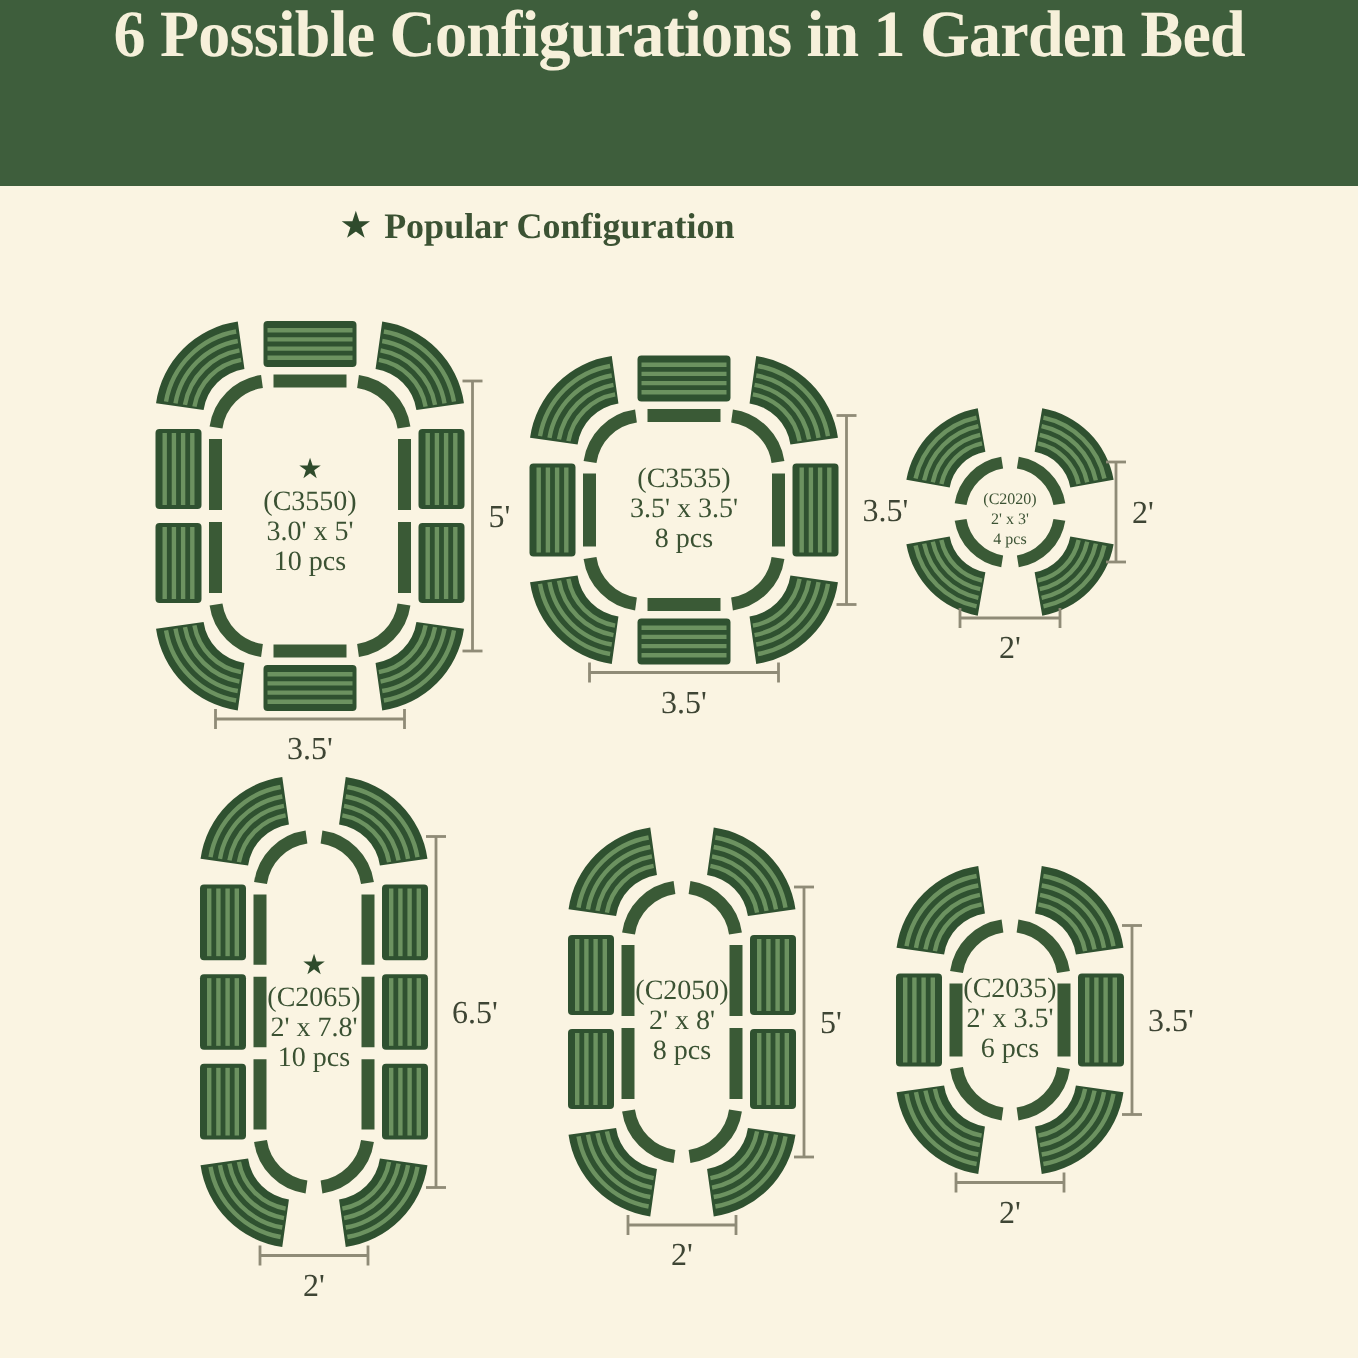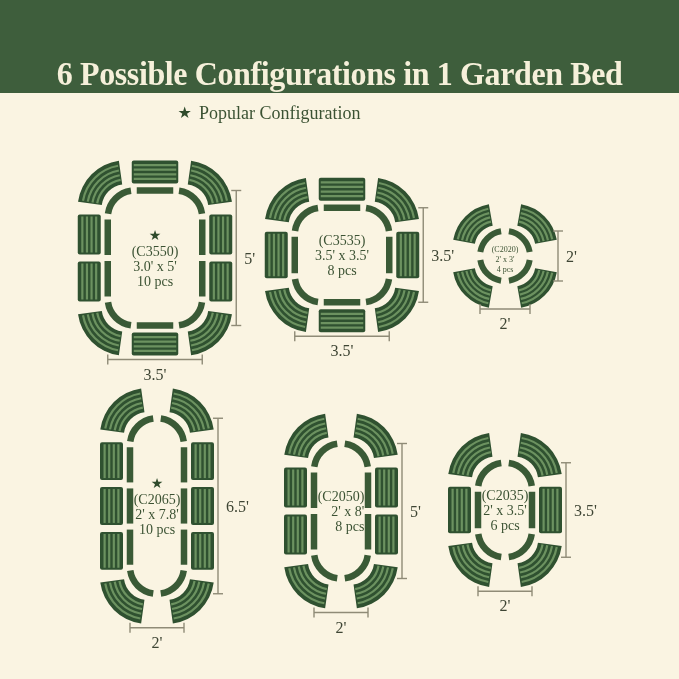--- a/index.html
+++ b/index.html
@@ -4,30 +4,30 @@
 <style>
   html,body { margin:0; padding:0; background:var(--bg,#faf4e2); }
   .stage {
     position:relative; width:679px; height:679px; overflow:hidden;
     background:var(--bg,#faf4e2);
     font-family:"Liberation Serif","DejaVu Serif",serif;
   }
   .banner {
     position:absolute; left:0; top:0; width:679px; height:93px;
     background:var(--banner,#3e5e3c);
-    display:flex; align-items:flex-end; justify-content:center;
+    display:flex; align-items:flex-start; justify-content:center;
   }
   .banner h1 {
     margin:0; color:var(--banner-text,#f6f0da);
     font-size:33px; font-weight:bold; white-space:nowrap;
     letter-spacing:-0.4px; transform:scaleX(0.97);
   }
   .legend {
     position:absolute; top:99px; left:0; width:538px; height:28px;
-    text-align:center; line-height:28px;
+    text-align:center; line-height:28px;font-weight:bold;
   }
   .legend-star { font-size:16px; color:var(--star,#2f4b2c); margin-right:7px; vertical-align:1px; }
   .legend-text { font-size:18px; color:var(--label-text,#31492d); }
   .config { position:absolute; }
   .cfg-svg { position:absolute; left:0; top:0; overflow:visible; display:block; }
   .cfg-label {
     position:absolute; transform:translate(-50%,-50%);
     text-align:center; color:var(--label-text,#3b5233); white-space:nowrap;
   }
   .cfg-star { display:block; font-size:14px; line-height:17px; color:var(--star,#2f4b2c); }
@@ -399,21 +399,21 @@
           <line x1="132" y1="43.5" x2="132" y2="178.5" stroke="#8f8b77" stroke-width="1.4"></line>
           <line x1="127" y1="43.5" x2="137" y2="43.5" stroke="#8f8b77" stroke-width="1.4"></line>
           <line x1="127" y1="178.5" x2="137" y2="178.5" stroke="#8f8b77" stroke-width="1.4"></line>
           <text x="140" y="116.5" fill="#3e4534" font-size="16" font-family="&quot;Liberation Serif&quot;,&quot;DejaVu Serif&quot;,serif">5'</text>
           <line x1="44" y1="212.5" x2="98" y2="212.5" stroke="#8f8b77" stroke-width="1.4"></line>
           <line x1="44" y1="207.5" x2="44" y2="217.5" stroke="#8f8b77" stroke-width="1.4"></line>
           <line x1="98" y1="207.5" x2="98" y2="217.5" stroke="#8f8b77" stroke-width="1.4"></line>
           <text x="71.0" y="232.5" fill="#3e4534" font-size="16" font-family="&quot;Liberation Serif&quot;,&quot;DejaVu Serif&quot;,serif" text-anchor="middle">2'</text>
         </g>
       </svg>
-    <div class="cfg-label" style="left: 71px; top: 111px; text-align: right;">
+    <div class="cfg-label" style="left: 71px; top: 111px;">
 
       <span class="cfg-code">(C2050)</span>
       <span class="cfg-size">2' x 8'</span>
       <span class="cfg-pcs">8 pcs</span>
     </div>
   </div>
 
   <div class="config" style="left:450px; top:400px; width:200px; height:270px;">
     <svg class="cfg-svg" width="200" height="270" viewBox="0 0 200 270">
         <g>

